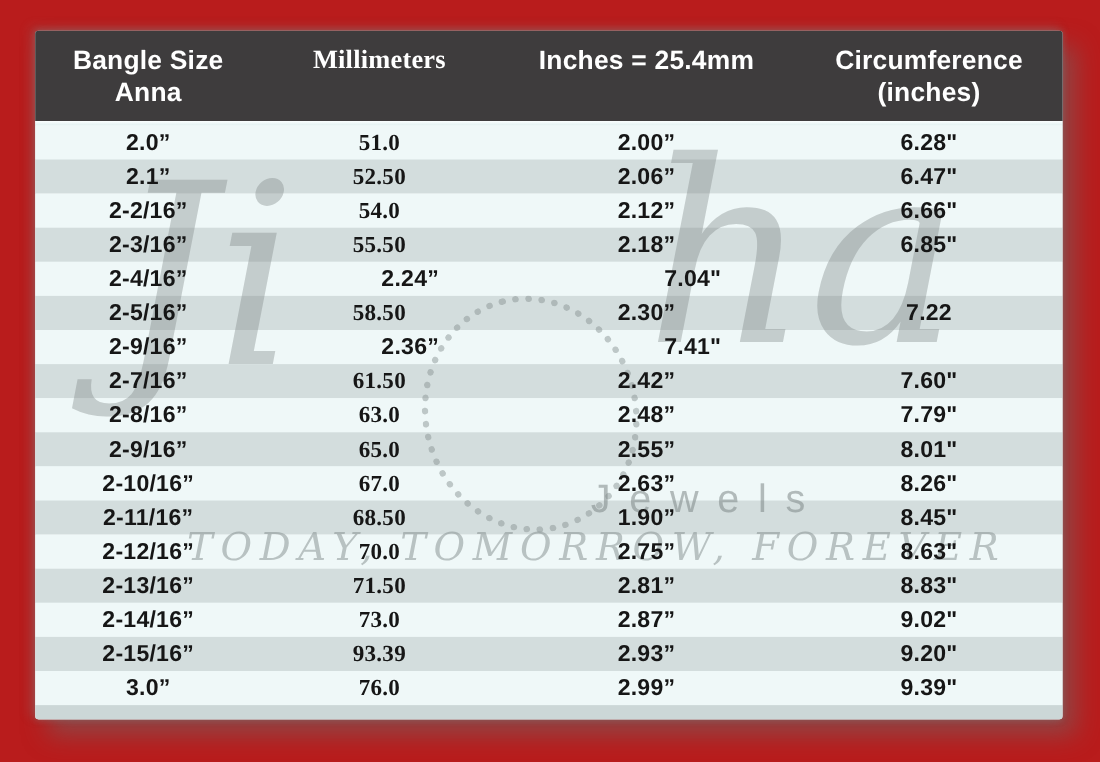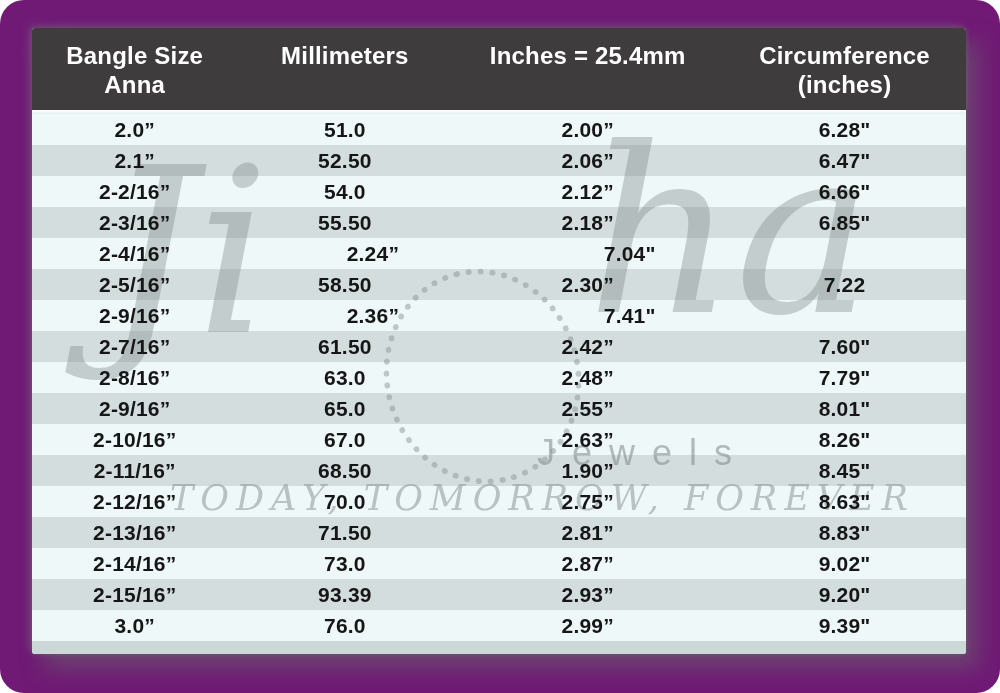--- a/index.html
+++ b/index.html
@@ -1,43 +1,42 @@
 <!DOCTYPE html>
 <html><head>
 <meta charset="utf-8">
 <style>
   html,body{margin:0;padding:0;background:#ffffff;}
   .page{
     position:relative;
     width:1000px;height:693px;
-    background:#701a75;
+    background:#b91c1c;
     overflow:hidden;
     font-family:"Liberation Sans", sans-serif;
-    border-radius:24px;
   }
   .table-card{
     position:absolute;left:32px;top:28px;width:934px;
     border-radius:3px;
     box-shadow:0 0 6px rgba(120,126,126,0.35),
                -4px -3px 10px rgba(140,146,146,0.25),
                12px 14px 22px rgba(105,110,110,0.50);
     background:#eff8f8;
   }
   
   .thead{
     display:flex;height:82px;background:#3e3c3d;
     border-radius:3px 3px 0 0;
   }
   .hcell{
     display:flex;flex-direction:column;align-items:center;
     padding-top:13px;box-sizing:border-box;
     color:#ffffff;font-weight:700;font-size:24px;line-height:29px;
     letter-spacing:0.2px;
   }
-  .c1{width:22%;} .c2{width:23%;} .c3{width:29%;text-align:center;} .c4{width:26%;}
+  .c1{width:22%;} .c2{width:23%;font-family:Liberation Serif, serif;} .c3{width:29%;text-align:center;} .c4{width:26%;}
   
   .tbody{position:relative;overflow:hidden;border-radius:0 0 3px 3px;}
   .header-glow{height:4px;background:linear-gradient(to bottom,#fbffff,#e2f1f1);}
   .row{display:flex;height:31px;align-items:center;}
   .row.light{background:#eff8f8;}
   .row.dark{background:#d3dddd;}
   .cell{
     position:relative;z-index:2;
     display:block;text-align:center;box-sizing:border-box;
     font-weight:700;font-size:21px;color:#161616;letter-spacing:0.2px;

